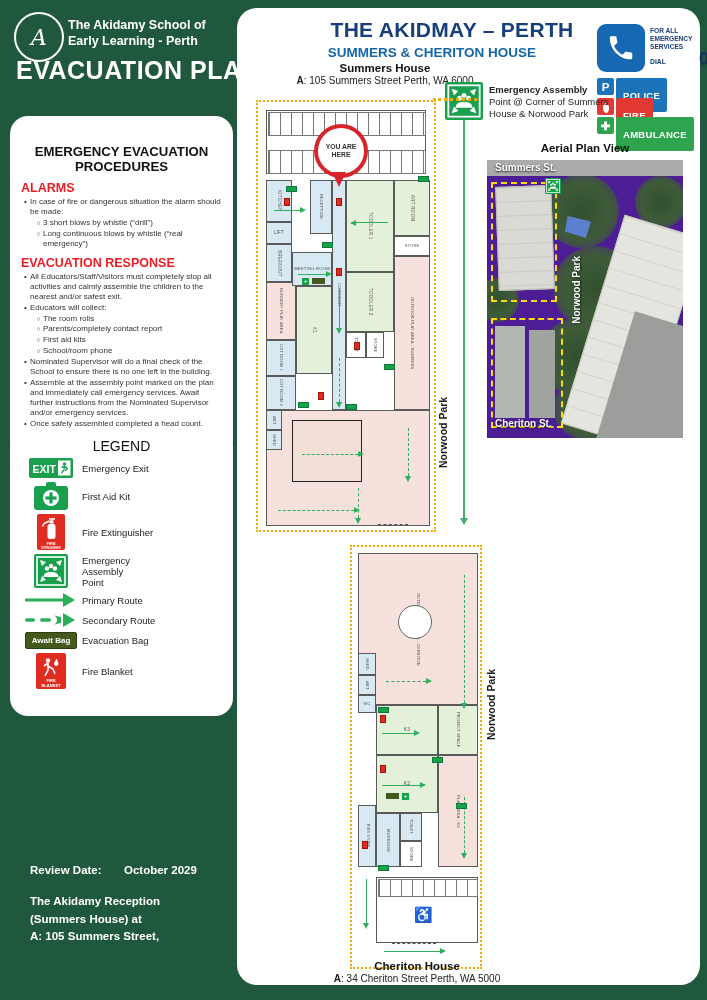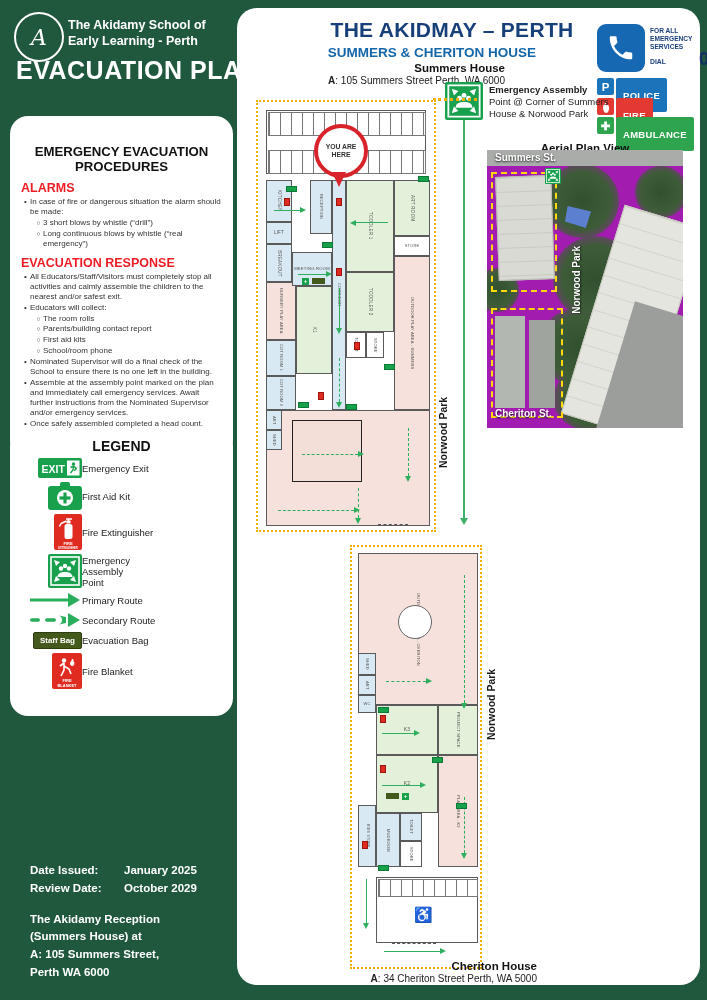--- a/index.html
+++ b/index.html
@@ -15,38 +15,38 @@
        letter-spacing:.5px;}
   .panel{position:absolute;background:#fff;border-radius:18px;box-sizing:border-box;}
   #procedures{left:10px;top:116px;width:223px;height:342px;padding:28px 11px 8px;}
   #procedures h2{margin:0 0 6px;font-size:13.2px;font-weight:800;text-align:center;line-height:1.15;color:#111;}
   .red-h{color:#ed1c24;font-size:12.5px;font-weight:800;margin:7px 0 2px;}
   .pli{display:flex;font-size:8px;line-height:1.24;color:#333;margin-bottom:1px;}
   .pli .bu{width:9px;flex:0 0 9px;text-align:center;}
   .pli.sub{padding-left:13px;}
   .pli.sub .bu{font-size:6.5px;padding-top:1px;}
   #legend-panel{left:10px;top:428px;width:223px;height:288px;padding:10px 10px 4px;}
-  #legend-panel h2{margin:0 0 4px;font-size:14px;font-weight:700;text-align:center;color:#111;}
+  #legend-panel h2{margin:0 0 4px;font-size:14px;font-weight:400;text-align:center;color:#111;}
   .lrow{display:flex;align-items:center;margin-bottom:4px;}
-  .lico{width:62px;flex:0 0 62px;display:flex;justify-content:flex-end;align-items:center;}
+  .lico{width:62px;flex:0 0 62px;display:flex;justify-content:center;align-items:center;}
   .llab{font-size:9.5px;color:#222;font-weight:500;}
   .pre{white-space:pre-line;}
   .evacbadge{background:#44591c;border:1px solid #2e3e12;color:#fff;font-weight:700;
      font-size:8px;padding:3px 6px;border-radius:2px;}
   .footer{position:absolute;left:30px;top:862px;color:#fff;font-weight:700;font-size:11.5px;line-height:1.55;}
   .frow{display:flex;}
   .flab{width:94px;flex:0 0 94px;}
   .fgap{height:13px;}
   
   .main-panel{position:absolute;left:237px;top:8px;width:463px;height:977px;background:#fff;border-radius:20px;}
   .m-title{position:absolute;left:0;top:10px;width:390px;text-align:center;color:#173f7a;
      font-size:21px;font-weight:800;letter-spacing:.3px;margin-left:20px;}
   .m-sub{position:absolute;left:0;top:37px;width:390px;text-align:center;color:#1566a9;
      font-size:13.5px;font-weight:800;}
-  .house-h{position:absolute;width:240px;text-align:right;}
+  .house-h{position:absolute;width:240px;text-align:center;}
   .house-h .hn{font-size:11.5px;font-weight:800;color:#111;}
   .house-h .ha{font-size:10px;color:#222;margin-top:1px;}
   #summers-h{left:28px;top:54px;}
   #cheriton-h{left:60px;top:952px;}
   
   .phone-tile{position:absolute;left:360px;top:16px;width:48px;height:48px;border-radius:9px;
      background:#1668b3;display:flex;align-items:center;justify-content:center;}
   .forall{position:absolute;left:413px;top:19px;width:52px;color:#1a3e7c;font-size:6.6px;
      font-weight:800;line-height:1.18;}
   .dial{position:absolute;left:413px;top:50px;color:#1a3e7c;font-size:6.8px;font-weight:800;}
@@ -60,21 +60,21 @@
   #assembly-icon{position:absolute;left:208px;top:74px;}
   .assembly-note{position:absolute;left:252px;top:76px;width:120px;font-size:9.5px;
      line-height:1.25;color:#222;}
   .assembly-note b{font-weight:800;}
   .vline{position:absolute;width:2px;background:#3fae68;}
   .vhead{position:absolute;width:0;height:0;border:4px solid transparent;border-top:7px solid #3fae68;}
   .dotconn{position:absolute;border-top:3px dotted #f2ae00;}
   
   .a-title{position:absolute;left:250px;top:134px;width:196px;text-align:center;
      font-size:11.5px;font-weight:800;color:#111;}
-  .aerial{position:absolute;left:250px;top:142px;width:196px;height:278px;background:#a21caf;overflow:hidden;}
+  .aerial{position:absolute;left:250px;top:152px;width:196px;height:278px;background:#4c1d95;overflow:hidden;}
   .a-road-top{position:absolute;left:0;top:0;width:100%;height:16px;background:#a9aca9;}
   .a-tree{position:absolute;border-radius:50%;
      background:radial-gradient(circle,#31502e 0%,#3e5c38 55%,rgba(62,92,56,0) 100%);}
   .t1{left:58px;top:14px;width:74px;height:74px;} .t2{left:66px;top:86px;width:84px;height:84px;}
   .t3{left:52px;top:158px;width:78px;height:78px;} .t4{left:66px;top:218px;width:72px;height:62px;}
   .t5{left:148px;top:16px;width:52px;height:52px;} .t6{left:-12px;top:118px;width:44px;height:44px;}
   .a-blue{position:absolute;left:78px;top:56px;width:26px;height:22px;background:#5d7fd0;
      clip-path:polygon(10% 0,100% 25%,80% 100%,0 70%);}
   .a-bldg{position:absolute;}
   .a-sum{left:10px;top:26px;width:54px;height:102px;background:#d9dad3;border:1px solid #b9bab2;
@@ -166,21 +166,21 @@
         <div class="pli">
           <span class="bu">•</span>
           <span class="tx">Educators will collect:</span>
         </div>
         <div class="pli sub">
           <span class="bu">○</span>
           <span class="tx">The room rolls</span>
         </div>
         <div class="pli sub">
           <span class="bu">○</span>
-          <span class="tx">Parents/building contact report</span>
+          <span class="tx">Parents/completely contact report</span>
         </div>
         <div class="pli sub">
           <span class="bu">○</span>
           <span class="tx">First aid kits</span>
         </div>
         <div class="pli sub">
           <span class="bu">○</span>
           <span class="tx">School/room phone</span>
         </div>
         <div class="pli">
@@ -278,21 +278,21 @@
                 <rect x="15" y="6.2" width="11" height="3.6" rx="1.8"></rect>
                 <path d="M38 1l12 7-12 7z"></path>
                 <path d="M29 3.5c4 1 4 8 0 9l7-1.5v-6z"></path>
               </g>
             </svg>
           </div>
           <div class="llab pre">Secondary Route</div>
         </div>
         <div class="lrow">
           <div class="lico">
-            <div class="evacbadge">Staff Bag</div>
+            <div class="evacbadge">Await Bag</div>
           </div>
           <div class="llab pre">Evacuation Bag</div>
         </div>
         <div class="lrow">
           <div class="lico">
             <svg width="30" height="36" viewBox="0 0 30 36">
               <rect width="30" height="36" rx="2" fill="#E02B20"></rect>
               <circle cx="12" cy="7.5" r="2.2" fill="#fff"></circle>
               <g stroke="#fff" stroke-width="1.6" fill="none">
                 <path d="M12 10v7l-3 6M12 13l5 3 2 5M8 13l4-3"></path>
@@ -303,34 +303,29 @@
             </svg>
           </div>
           <div class="llab pre">Fire Blanket</div>
         </div>
       </div>
   </div>
 
   <div class="footer">
     <div id="footer-rows">
         <div class="frow">
-          <div class="flab">Date Issued:</div>
-          <div class="fval">January 2025</div>
-        </div>
-        <div class="frow">
           <div class="flab">Review Date:</div>
           <div class="fval">October 2029</div>
         </div>
       </div>
     <div class="fgap"></div>
     <div id="reception-lines">
         <div>The Akidamy Reception</div>
         <div>(Summers House) at</div>
         <div>A: 105 Summers Street,</div>
-        <div>Perth WA 6000</div>
       </div>
   </div>
 
   <div class="main-panel">
     <div class="m-title">THE AKIDMAY – PERTH</div>
     <div class="m-sub">SUMMERS &amp; CHERITON HOUSE</div>
 
     <div class="house-h" id="summers-h">
       <div class="hn">Summers House</div>
       <div class="ha"><b>A</b><span>: 105 Summers Street Perth, WA 6000</span></div>

